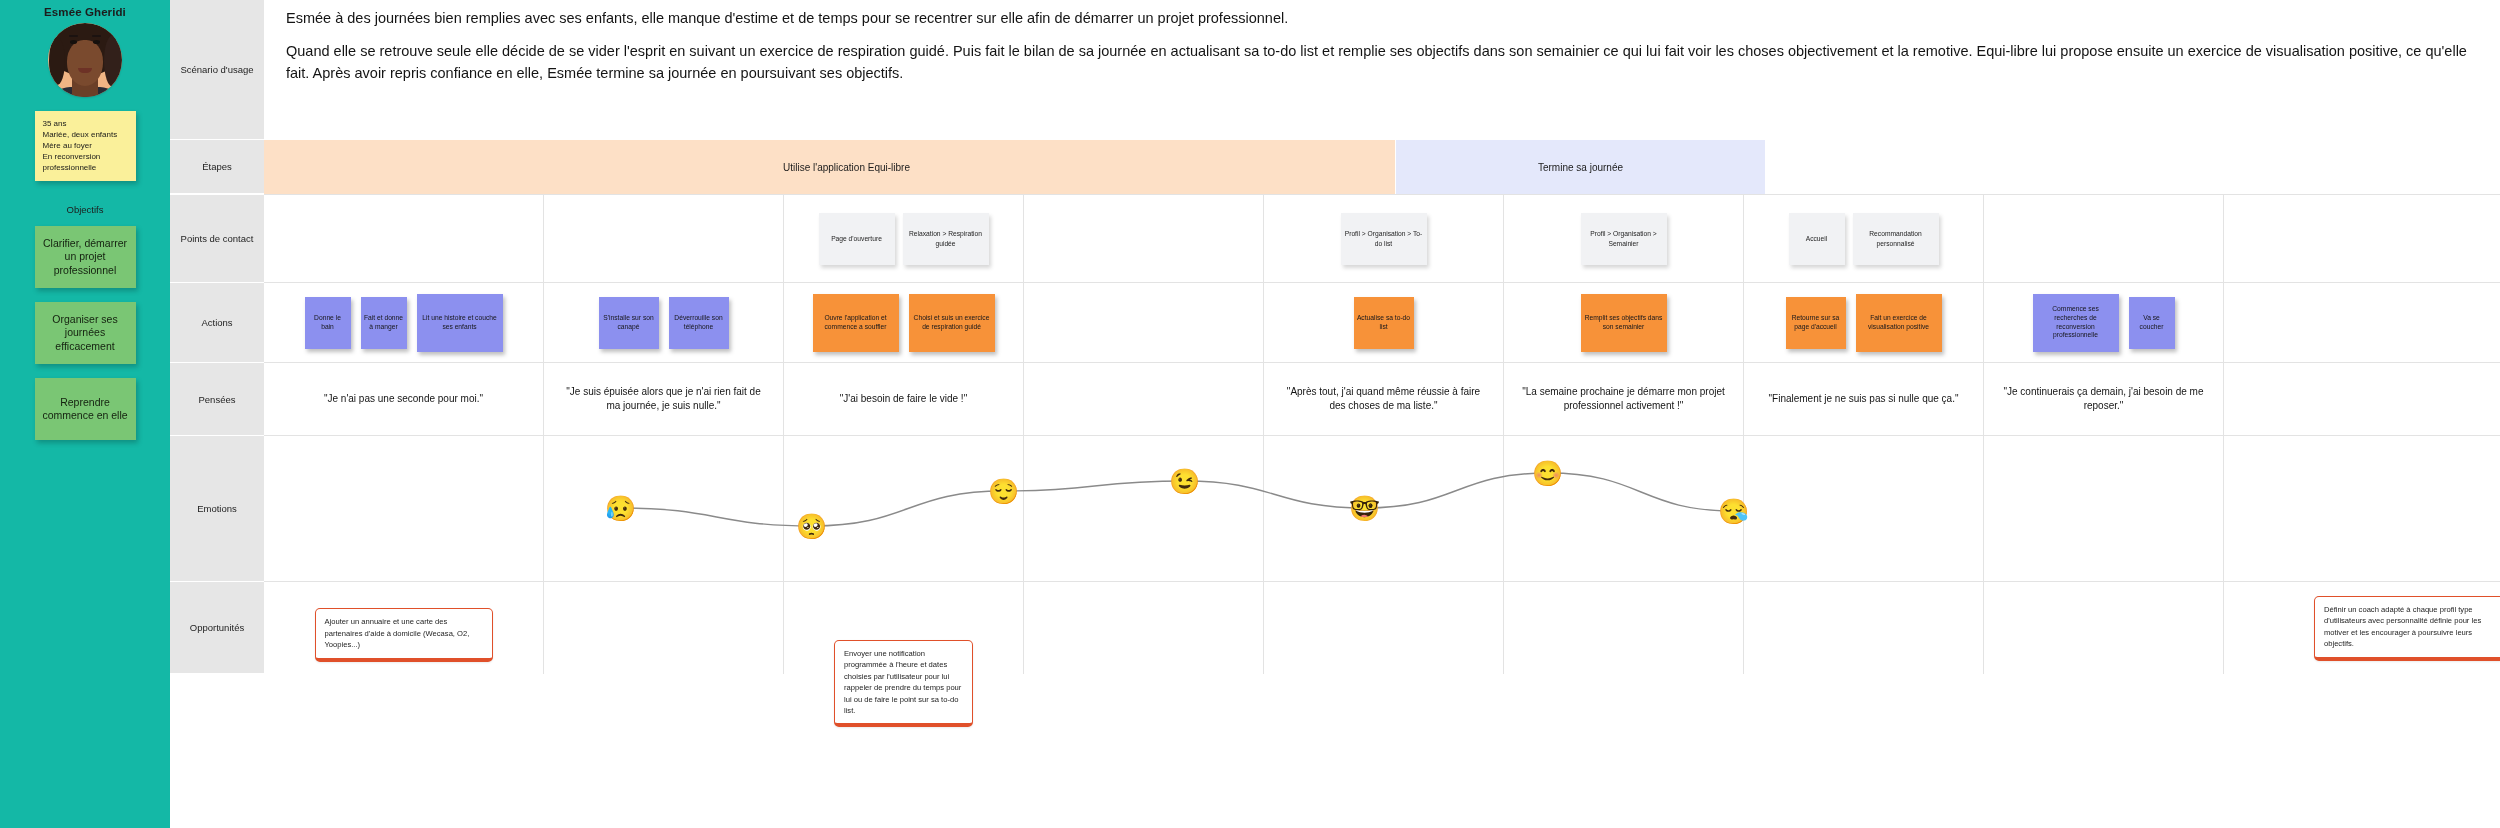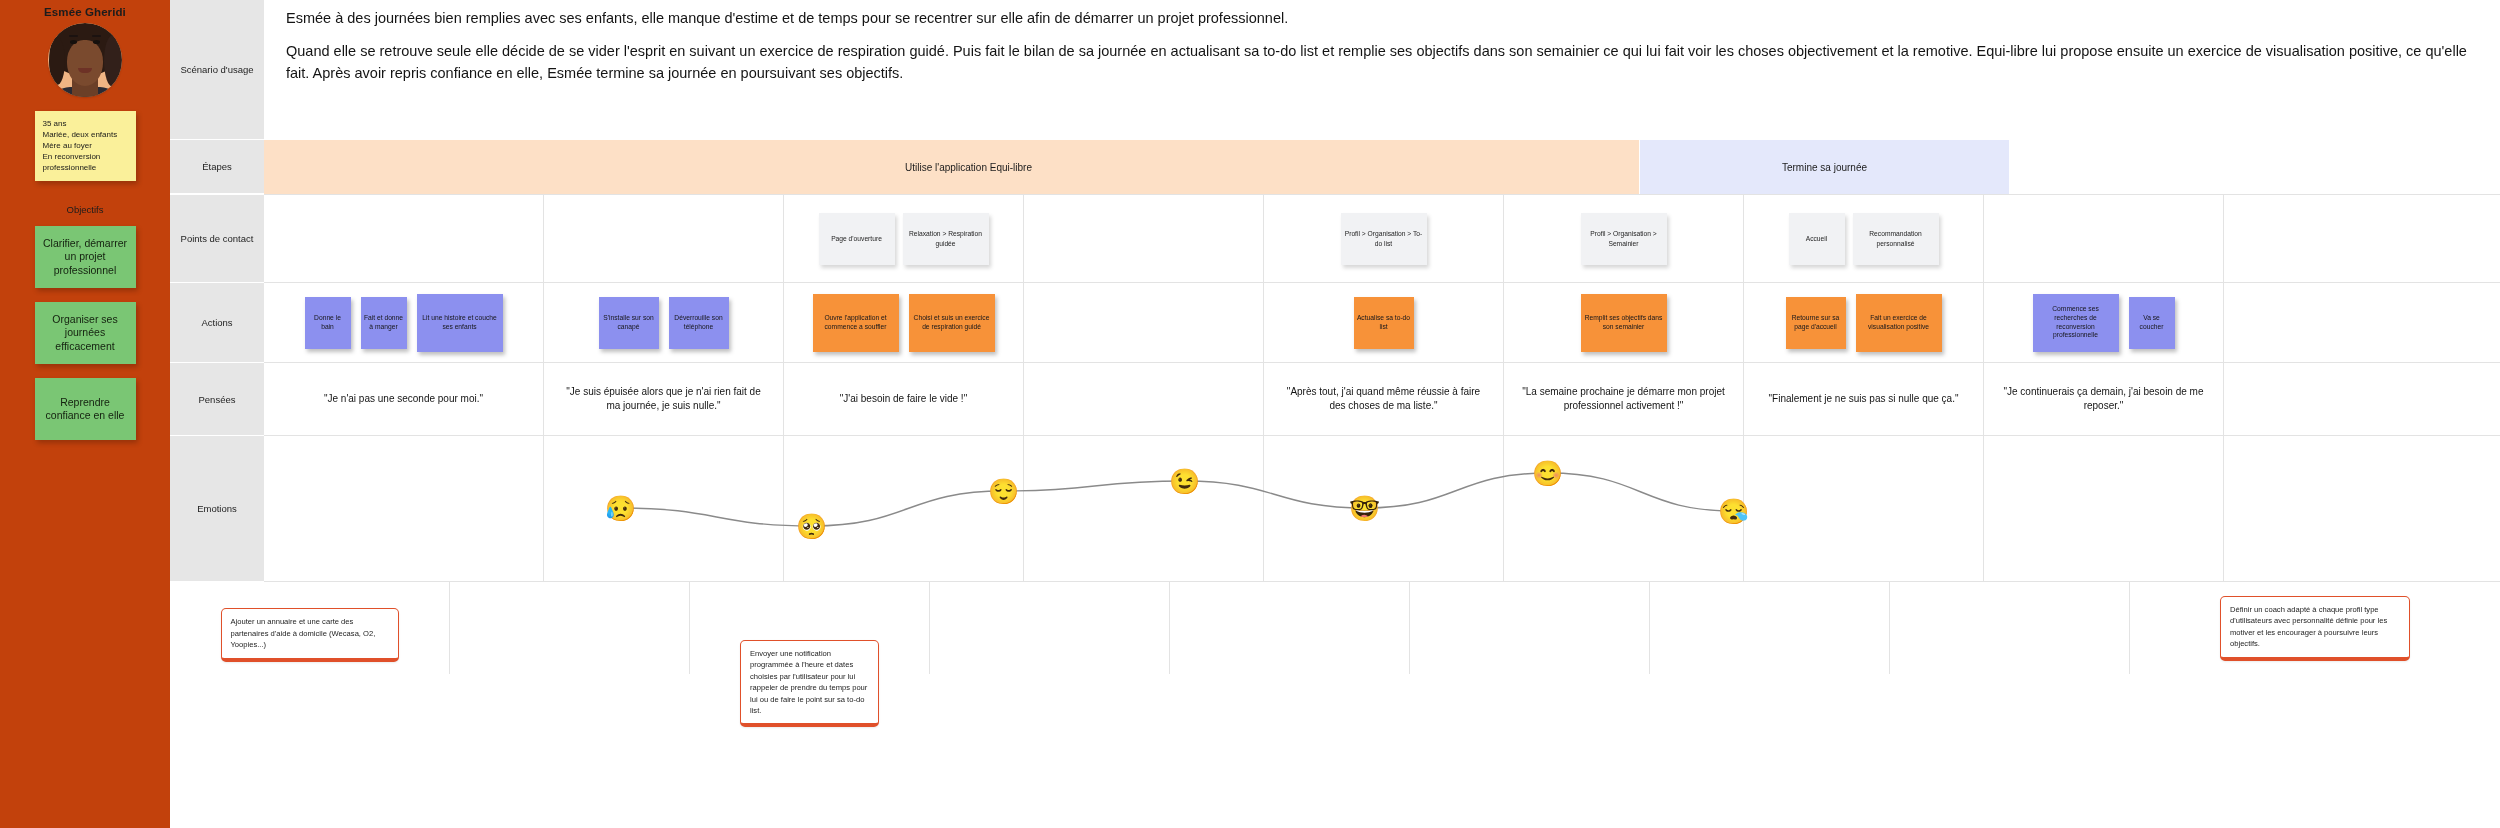--- a/index.html
+++ b/index.html
@@ -7,21 +7,21 @@
     width:2500px; height:828px; overflow:hidden;
     background:#ffffff;
     font-family:"Liberation Sans", sans-serif;
     color:#1a1a1a;
   }
   #app{ position:relative; width:2500px; height:828px; display:flex; }
 
   
   .persona{
     width:170px; flex:0 0 170px; height:828px;
-    background:#c2410c; position:relative;
+    background:#14b8a6; position:relative;
     display:flex; flex-direction:column; align-items:center;
     padding-top:6px;
   }
   .persona-name{
     font-size:11.5px; font-weight:600; color:#1c1c1c; letter-spacing:.1px;
     margin-bottom:5px;
   }
   .avatar{
     width:74px; height:74px; border-radius:50%;
     background:#f0b584;
@@ -217,38 +217,38 @@
 
     <div class="note persona-facts" style="white-space:pre-line">35 ans
 Mariée, deux enfants
 Mère au foyer
 En reconversion professionnelle</div>
 
     <div class="objectifs-label">Objectifs</div>
 
     <div class="note goal g1">Clarifier, démarrer un projet professionnel</div>
     <div class="note goal g2">Organiser ses journées efficacement</div>
-    <div class="note goal g3">Reprendre confiance en elle</div>
+    <div class="note goal g3">Reprendre commence en elle</div>
   </aside>
 
   <div class="board">
 
     <div class="row row-scenario">
       <div class="rowlabel">Scénario d'usage</div>
       <div class="rowbody">
         <div class="scenario-p">Esmée à des journées bien remplies avec ses enfants, elle manque d'estime et de temps pour se recentrer sur elle afin de démarrer un projet professionnel.</div>
         <div class="scenario-p">Quand elle se retrouve seule elle décide de se vider l'esprit en suivant un exercice de respiration guidé. Puis fait le bilan de sa journée en actualisant sa to-do list et remplie ses objectifs dans son semainier ce qui lui fait voir les choses objectivement et la remotive. Equi-libre lui propose ensuite un exercice de visualisation positive, ce qu'elle fait. Après avoir repris confiance en elle, Esmée termine sa journée en poursuivant ses objectifs.</div>
       </div>
     </div>
 
     <div class="row row-etapes">
       <div class="rowlabel">Étapes</div>
       <div class="rowbody">
         <div class="etapes" id="etapes-host">
-            <div class="etape" style="width: 1376px; background: rgb(253, 224, 198); padding-left: 34px;">Utilise l'application Equi-libre</div>
+            <div class="etape" style="width: 1132px; background: rgb(253, 224, 198); padding-left: 34px;">Utilise l'application Equi-libre</div>
             <div class="etape" style="width: 370px; background: rgb(228, 232, 251);">Termine sa journée</div>
           </div>
       </div>
     </div>
 
     <div class="row row-contact">
       <div class="rowlabel">Points de contact</div>
       <div class="rowbody">
           <div class="cols" id="contact-host">
             <div class="col" style="width: 280px; flex: 0 0 280px;"></div>
@@ -365,20 +365,21 @@
             <div class="emoji" title="apaisée" style="left: 740px; top: 55px;">😌</div>
             <div class="emoji" title="satisfaite" style="left: 921px; top: 45px;">😉</div>
             <div class="emoji" title="concentrée" style="left: 1101px; top: 72px;">🤓</div>
             <div class="emoji" title="confiante" style="left: 1284px; top: 37px;">😊</div>
             <div class="emoji" title="endormie" style="left: 1470px; top: 75px;">😪</div>
           </div>
       </div>
     </div>
 
     <div class="row row-opp">
+      <div class="rowlabel">Opportunités</div>
       <div class="rowbody">
           <div class="cols" id="opp-host">
             <div class="col" style="width: 280px; flex: 0 0 280px; align-items: center; padding-top: 14px;">
               <div class="opp o1">Ajouter un annuaire et une carte des partenaires d'aide à domicile (Wecasa, O2, Yoopies...)</div>
             </div>
             <div class="col" style="width: 240px; flex: 0 0 240px; align-items: flex-start; padding-top: 14px;"></div>
             <div class="col" style="width: 240px; flex: 0 0 240px; align-items: flex-start; padding-top: 14px;">
               <div class="opp o2">Envoyer une notification programmée à l'heure et dates choisies par l'utilisateur pour lui rappeler de prendre du temps pour lui ou de faire le point sur sa to-do list.</div>
             </div>
             <div class="col" style="width: 240px; flex: 0 0 240px; align-items: flex-start; padding-top: 14px;"></div>

